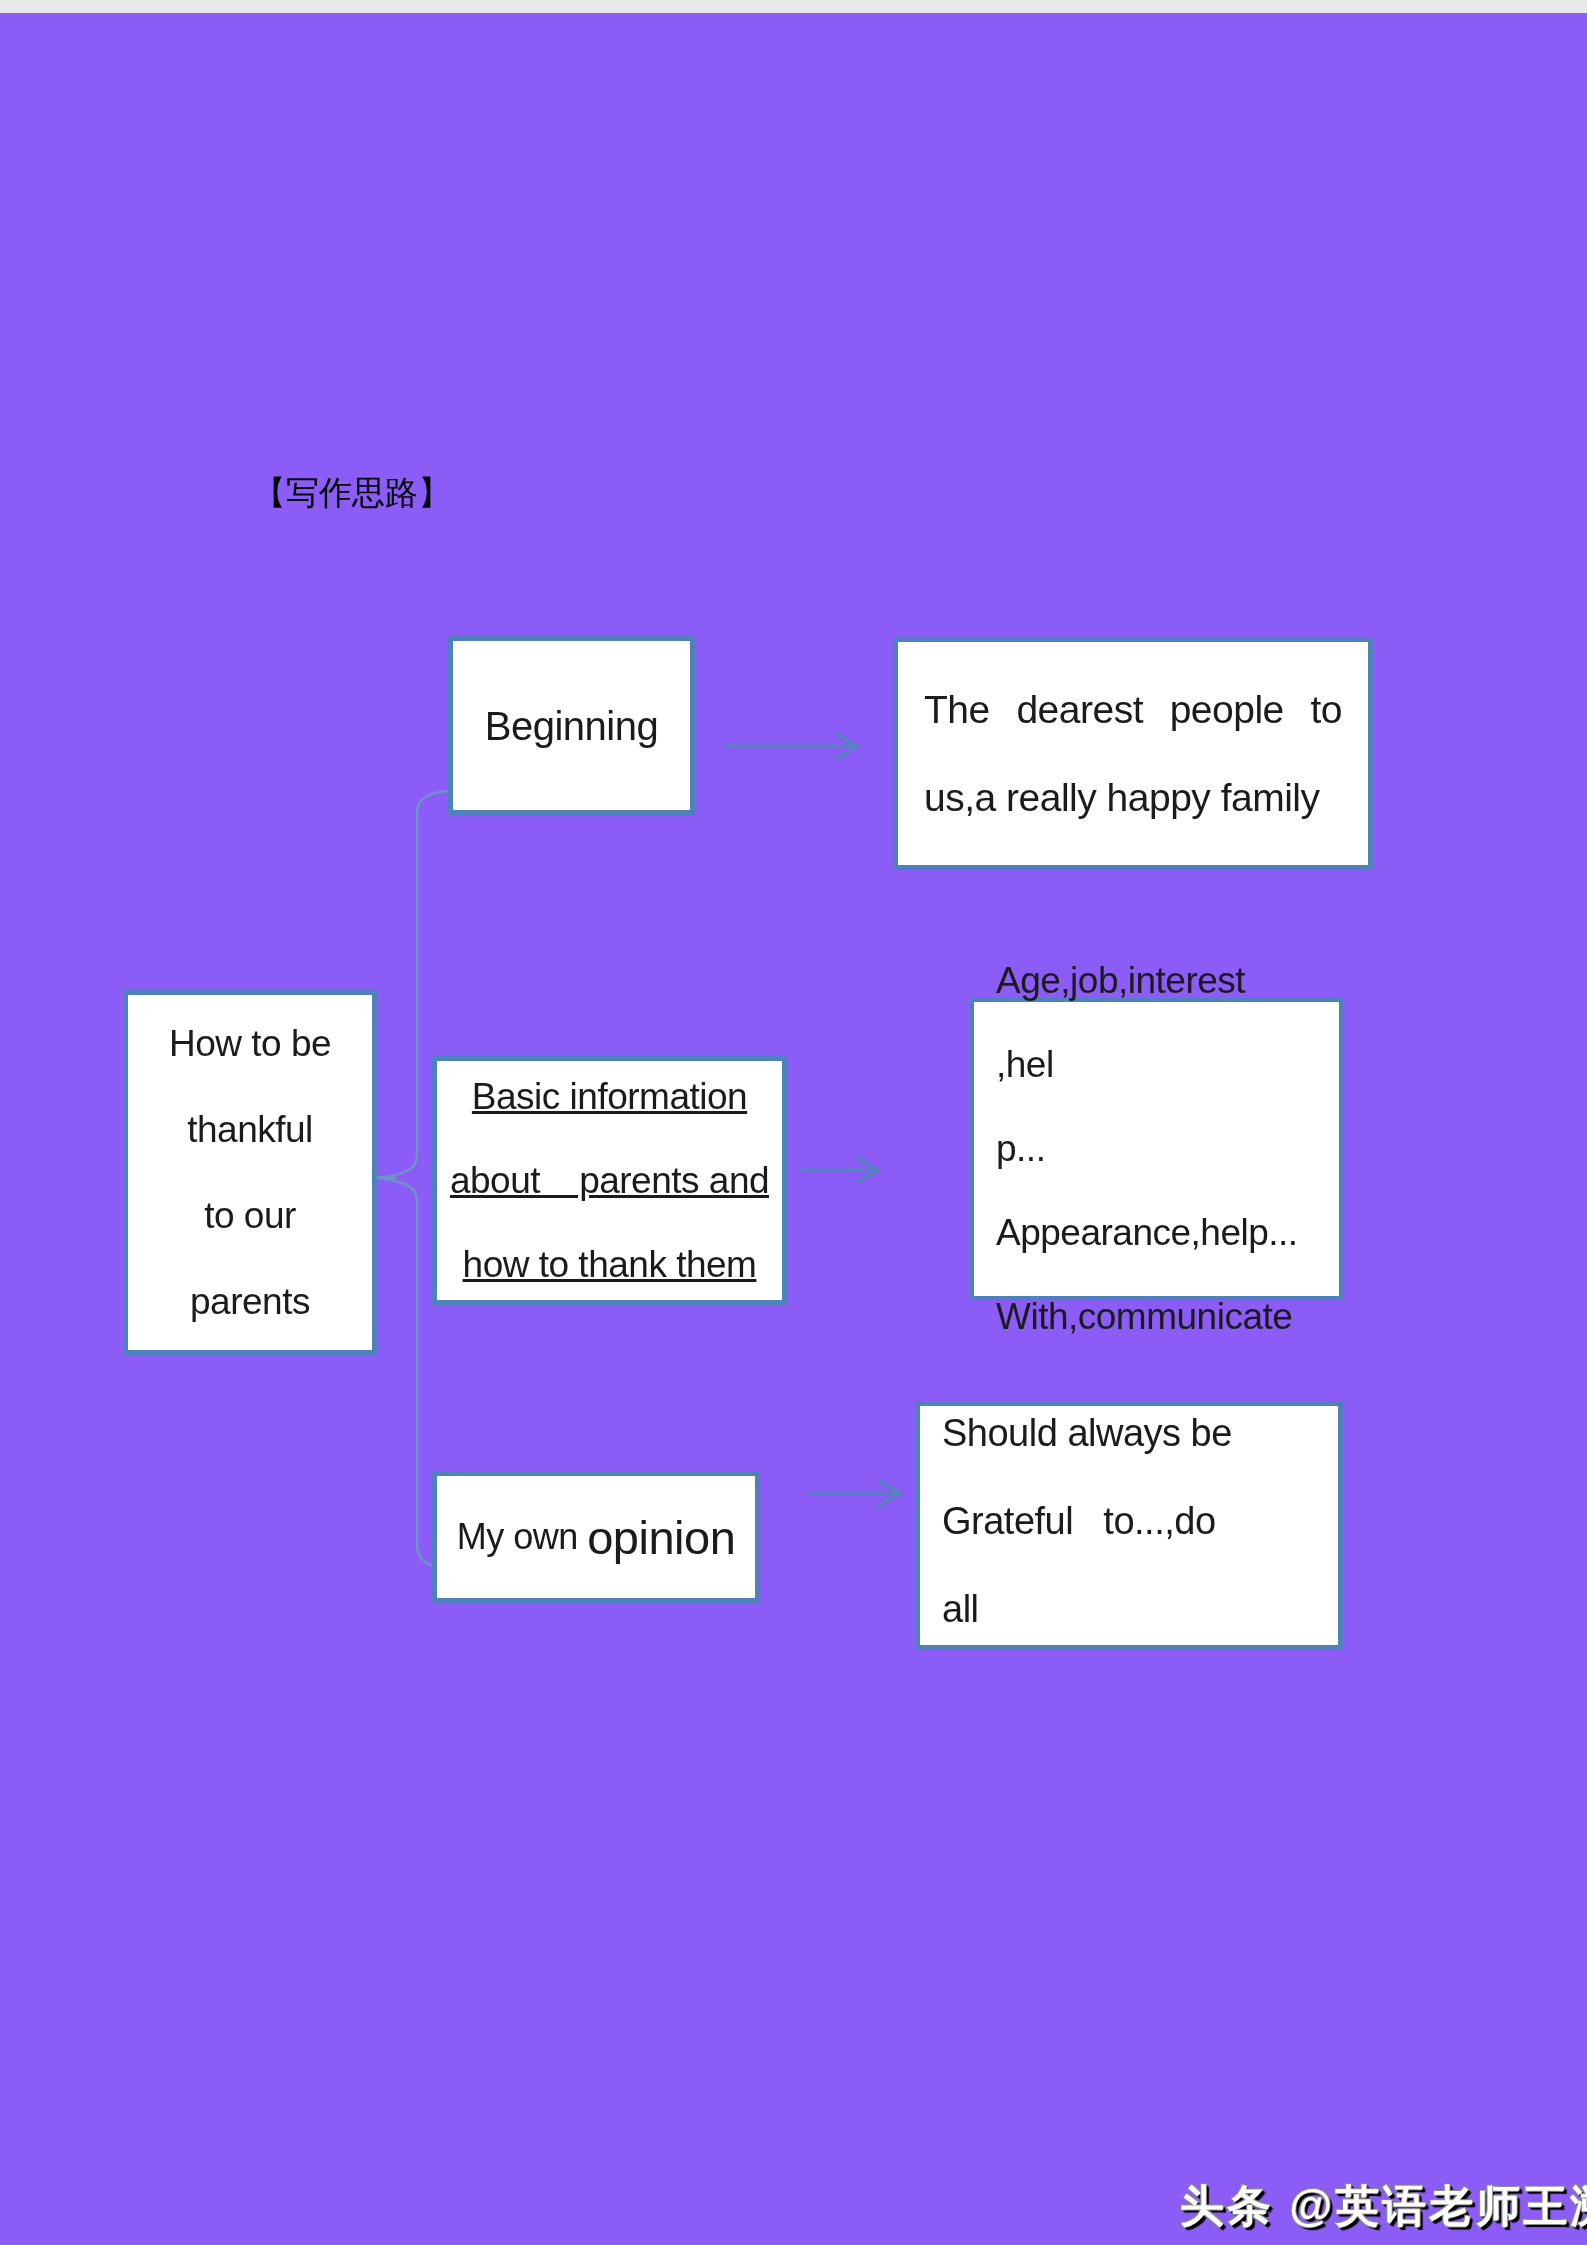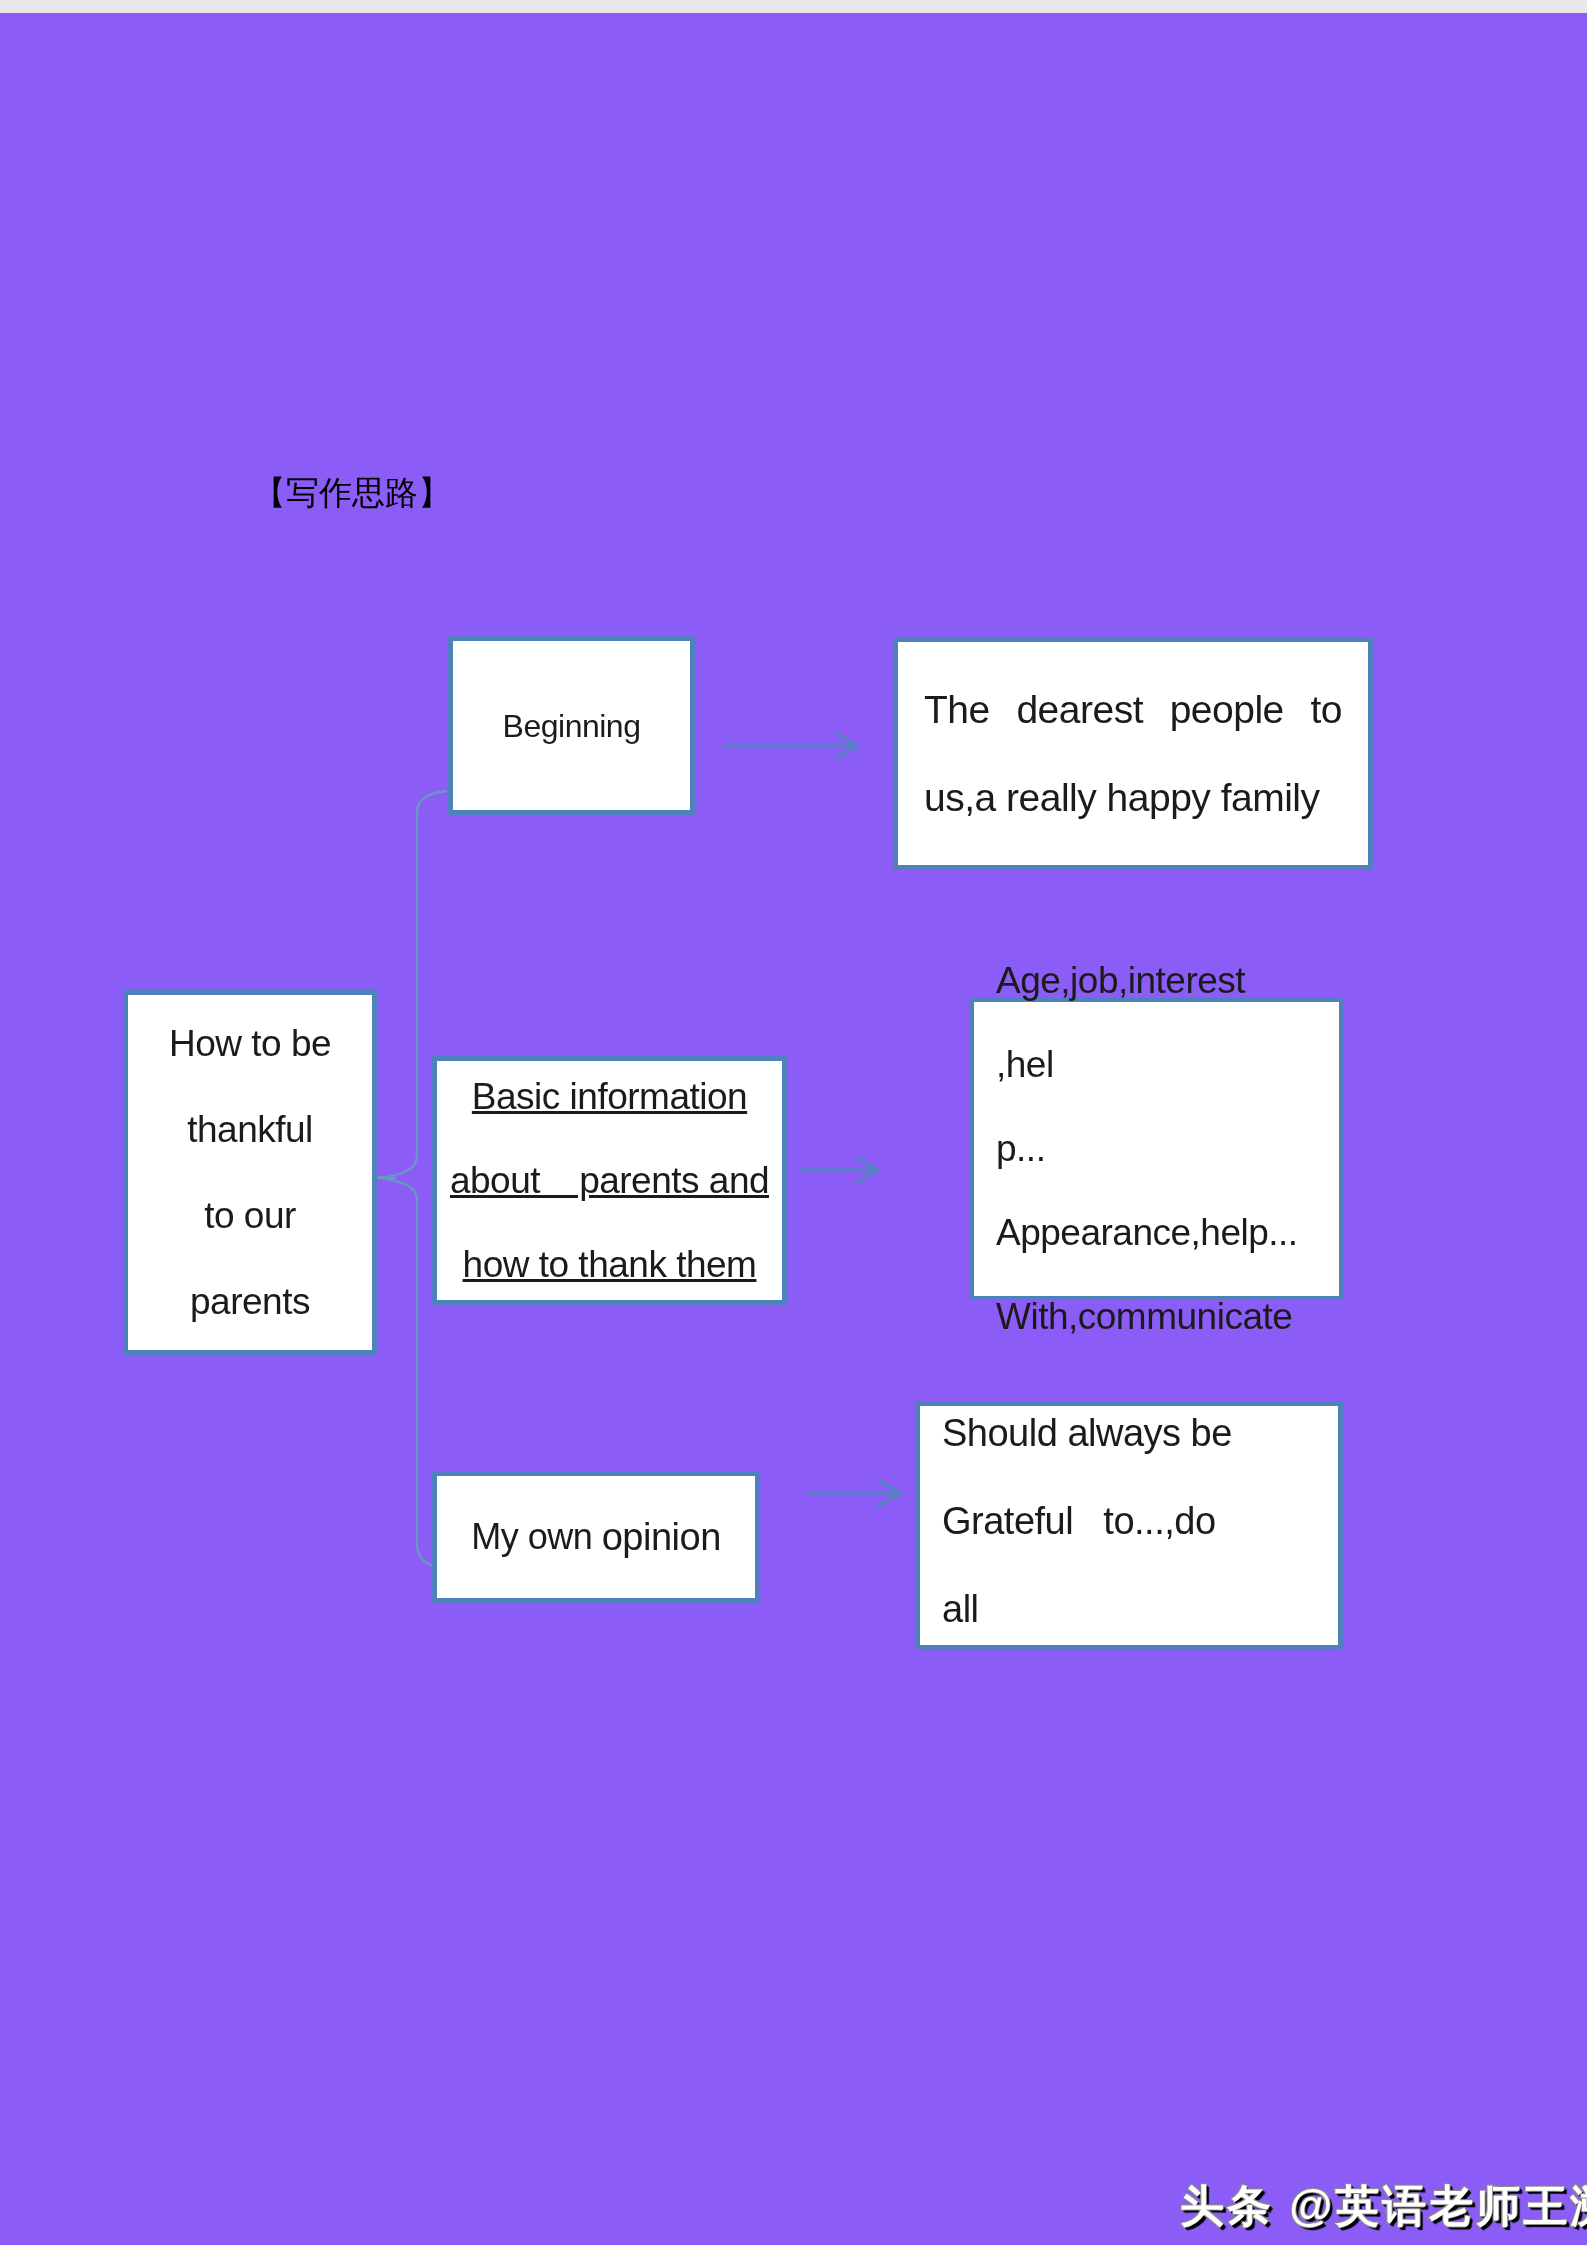--- a/index.html
+++ b/index.html
@@ -37,37 +37,37 @@
     background: #ffffff;
     display: flex;
     flex-direction: column;
     justify-content: center;
     font-size: 38px;
     letter-spacing: -0.5px;
   }
   .box .line { white-space: pre-wrap; }
 
   .box-beginning       { left: 448px; top: 623px;  width: 247px; height: 179px; align-items: center; }
-  .box-beginning .line { line-height: 60px; font-size: 32px; }
+  .box-beginning .line { line-height: 60px; font-size: 40px; }
 
   .box-begin-detail       { left: 893px; top: 624px;  width: 480px; height: 233px; padding: 12px 26px; }
   .box-begin-detail .line { line-height: 88px; font-size: 39px; }
 
   .box-root       { left: 123px; top: 977px;  width: 254px; height: 365px; align-items: center; }
   .box-root .line { line-height: 86px; font-size: 37px; }
 
   .box-basic       { left: 432px; top: 1043px; width: 355px; height: 249px; padding: 0 8px; text-align: center; }
   .box-basic .line { line-height: 84px; font-size: 37px; text-decoration: underline; }
 
   .box-basic-detail       { left: 970px; top: 985px;  width: 373px; height: 302px; border-width: 4px; padding: 0 22px; text-align: left; }
   .box-basic-detail .line { line-height: 84px; font-size: 37px; }
 
   .box-opinion { left: 432px; top: 1458px; width: 328px; height: 132px; flex-direction: row; align-items: center; justify-content: center; }
   .box-opinion .t-small { font-size: 36px; white-space: pre; }
-  .box-opinion .t-large { font-size: 38px; }
+  .box-opinion .t-large { font-size: 47px; }
 
   .box-opinion-detail       { left: 915px; top: 1388px; width: 428px; height: 249px; padding: 4px 16px 13px 22px; text-align: left; }
   .box-opinion-detail .line { line-height: 88px; font-size: 38px; }
 
   .jline { text-align: justify; text-align-last: justify; }
   .lline { text-align: left; }
 
   .watermark {
     position: absolute;
     left: 1180px;

